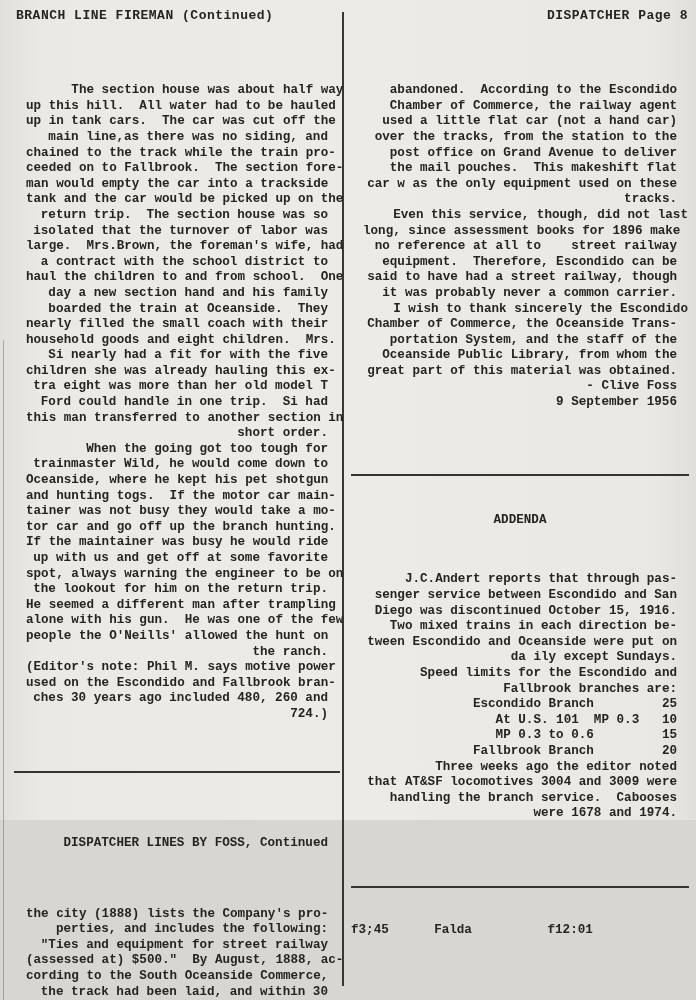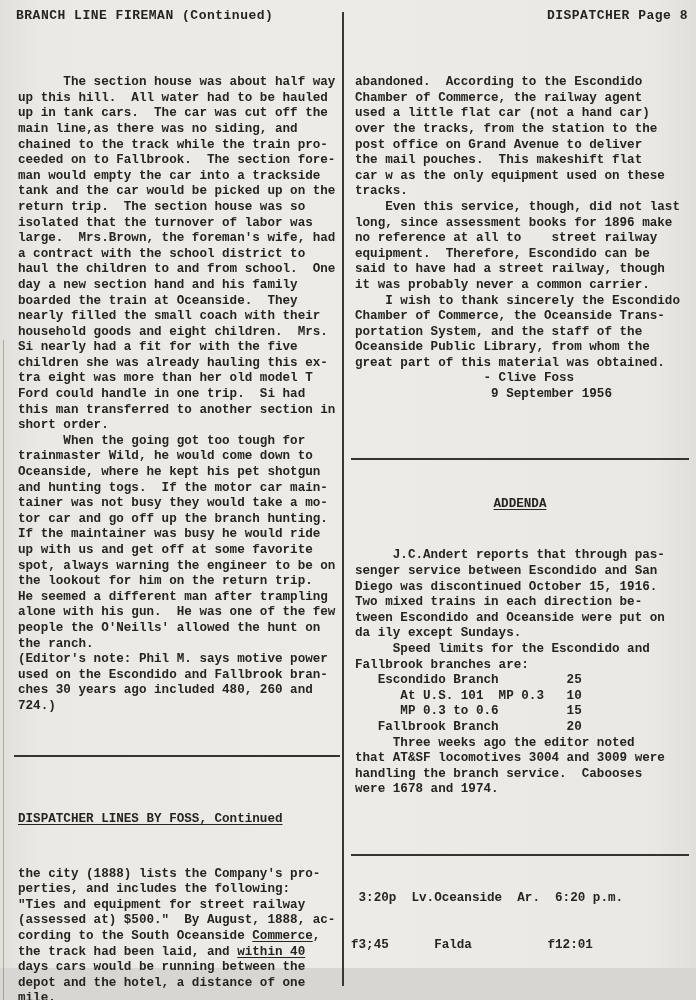--- a/index.html
+++ b/index.html
@@ -1,37 +1,37 @@
 <!DOCTYPE html>
 <html><head>
 <meta charset="utf-8">
 <style>
   html,body{margin:0;padding:0;}
   body{width:696px;height:1000px;overflow:hidden;background:#d8d6d0;}
   .page{
-    position:relative;width:696px;height:968px;
+    position:relative;width:696px;height:820px;
     background:linear-gradient(90deg,#e2e0da 0%,#ebe9e3 6%,#edebe5 50%,#eae8e2 94%,#e1dfd9 100%);
     font-family:"Liberation Mono","DejaVu Sans Mono",monospace;
     color:#262420;font-weight:700;
   }
   .hdr{
     position:absolute;top:8px;left:16px;right:8px;
     display:flex;justify-content:space-between;
     font-size:13px;letter-spacing:.5px;white-space:pre;
   }
   .divider{position:absolute;left:342px;top:12px;height:974px;width:2px;background:#3a3833;}
   .edge-line{position:absolute;left:3px;top:340px;height:660px;width:1px;background:rgba(70,66,60,.35);}
   .col{position:absolute;top:40px;font-size:12.6px;line-height:15.6px;white-space:pre;}
   .col-left{left:14px;width:326px;}
   .col-right{left:351px;width:338px;}
-  pre.blk{margin:4px;font:inherit;white-space:pre;}
+  pre.blk{margin:12px;font:inherit;white-space:pre;text-align:right;}
   .rule{height:2px;background:#36342f;margin:5px 0 4px 0;}
   .rule.gap-below{margin-bottom:20px;}
   .center{text-align:center;}
-  .u{text-decoration:underline;text-underline-offset:2px;}
+  .u{text-underline-offset:2px;}
   .tt-row{white-space:pre;}
   .sec-title{margin:1px 0;}
 </style>
 </head>
 <body>
 
 <div class="page">
 
   <div class="hdr">
     <span>BRANCH LINE FIREMAN (Continued)</span>
@@ -83,21 +83,21 @@
 used on the Escondido and Fallbrook bran-
 ches 30 years ago included 480, 260 and
 724.)</pre>
     <div class="rule gap-below"></div>
     <pre class="blk sec-title"><span class="u">DISPATCHER LINES BY FOSS, Continued</span></pre>
     <pre class="blk"><span>the city (1888) lists the Company's pro-
 perties, and includes the following:
 "Ties and equipment for street railway
 (assessed at) $500."  By August, 1888, ac-
 cording to the South Oceanside </span><span class="u">Commerce</span><span>,
-the track had been laid, and </span><span class="u">within 40</span><span>
+the track had been laid, and </span><span class="u">within 30</span><span>
 days cars would be running between the
 depot and the hotel, a distance of one
 mile.</span></pre>
     
     
   </div>
 
   <div class="col col-right">
     <pre class="blk">abandoned.  According to the Escondido
 Chamber of Commerce, the railway agent
@@ -134,21 +134,20 @@
    Escondido Branch         25
       At U.S. 101  MP 0.3   10
       MP 0.3 to 0.6         15
    Fallbrook Branch         20
      Three weeks ago the editor noted
 that AT&amp;SF locomotives 3004 and 3009 were
 handling the branch service.  Cabooses
 were 1678 and 1974.</pre>
 
     <div class="rule"></div>
-    <div class="tt-row"><span> 3:20p  Lv.Oceanside  Ar.  6:20 p.m.</span><span></span></div>
     <div class="tt-row"><span>f3;45      Falda          f12:01</span><span></span></div>
     
     
     
     
 
     
     
     
     

